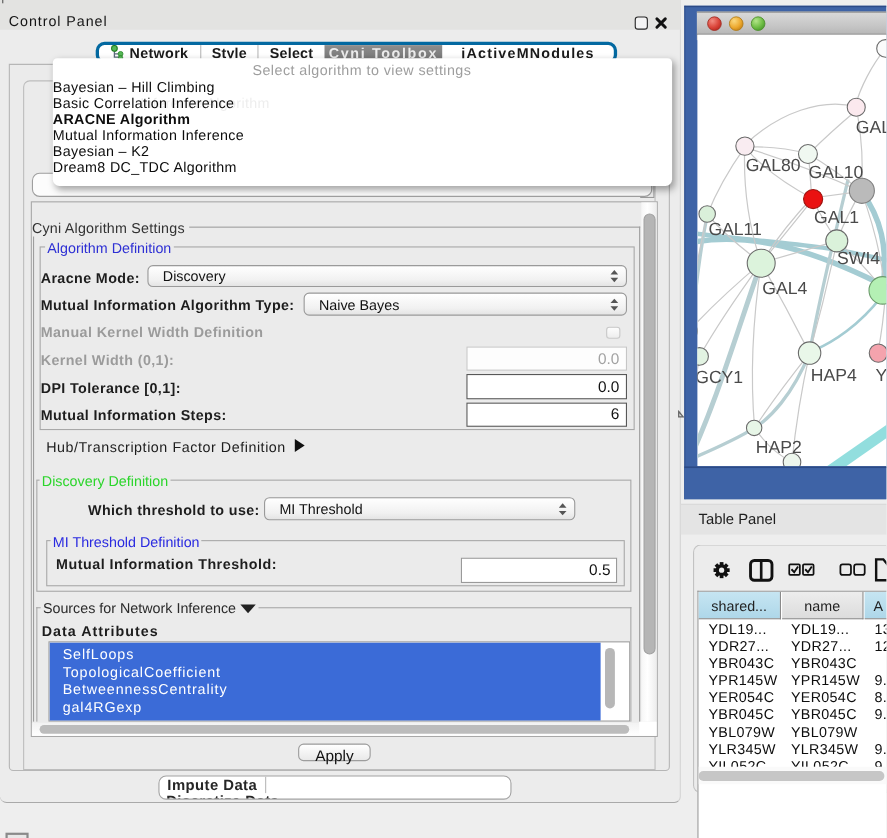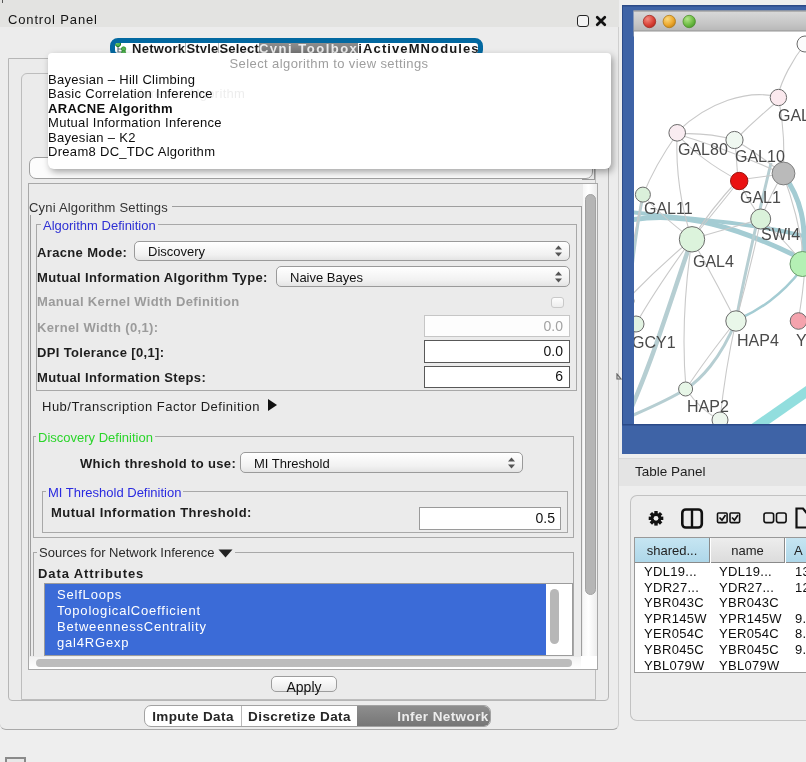--- a/index.html
+++ b/index.html
@@ -19,21 +19,21 @@
   <div class="abs" id="cpwin" style="left:0; top:5; width:619px; height:730px; background:#ececec; border-bottom:1px solid #a9a9a9; border-right:1px solid #cfcfcf; border-radius:0 0 6px 6px;"></div>
   <div class="abs" style="left:0; top:5; width:619px; height:27px; background:#e3e3e1;"></div>
   <div class="abs" style="left:8px; top:12px; font-size:13px; color:#141414; letter-spacing:0.85px;">Control Panel</div>
   <div class="abs" style="left:2px; top:0; width:1px; height:3px; background:#555;"></div>
 
   <div class="abs" style="left:577px; top:15px; width:12px; height:12px; border:1.5px solid #262626; border-radius:3px; background:#f4f4f4;"></div>
   <svg class="abs" style="left:595px; top:15px;" width="12" height="12" viewBox="0 0 12 12">
     <path d="M2.2 2.2 L9.8 9.8 M9.8 2.2 L2.2 9.8" stroke="#111" stroke-width="2.7" stroke-linecap="round"></path>
   </svg>
 
-  <div class="abs" id="toptabs" style="left:87px; top:38px; width:373px; height:20px; background:#ffffff; border:5px solid #0369a1; border-radius:8px; overflow:hidden; display:flex;margin-left:23px;">
+  <div class="abs" id="toptabs" style="left:87px; top:38px; width:474px; height:20px; background:#ffffff; border:3px solid #0369a1; border-radius:8px; overflow:hidden; display:flex;">
     <div style="width:93px; border-right:1px solid #b9b9b9; display:flex; align-items:center; justify-content:center;">
       <svg width="13" height="14" viewBox="0 0 13 14" style="margin-right:4px;">
         <path d="M3 4 L3 11 L8 11 M3 8 L7 8" stroke="#5a6b7a" stroke-width="1.2" fill="none"></path>
         <circle cx="3" cy="3" r="2.6" fill="#55b855" stroke="#1e7a1e" stroke-width="1"></circle>
         <circle cx="8.6" cy="8" r="2.2" fill="#55b855" stroke="#2e8a2e" stroke-width="0.8"></circle>
         <circle cx="8.6" cy="11.6" r="2" fill="#55b855" stroke="#2e8a2e" stroke-width="0.8"></circle>
       </svg>
       <span style="font-size:13px; font-weight:bold; color:#1a1a1a; letter-spacing:0.3px; white-space:nowrap;">Network</span>
     </div>
     <div style="width:52px; border-right:1px solid #b9b9b9; display:flex; align-items:center; justify-content:center;">
@@ -132,21 +132,21 @@
   <div class="abs lbl" style="left:38px; top:566px; letter-spacing:0.9px;">Data Attributes</div>
 
   <div class="abs" style="left:44px; top:583px; width:529px; height:73px; background:#ffffff; border:1px solid #9c9c9c; overflow:hidden;">
     <div style="position:absolute; left:0; top:0; width:501px; height:73px; background:#3b6bd7;"></div>
     <div style="position:absolute; left:12px; top:3px; font-size:13px; color:#fff; line-height:16px; letter-spacing:0.8px;">SelfLoops<br>TopologicalCoefficient<br>BetweennessCentrality<br>gal4RGexp</div>
     <div style="position:absolute; left:505px; top:5px; width:9px; height:55px; background:#b7b7b7; border-radius:5px;"></div>
   </div>
 
   <div class="abs" style="left:271px; top:676px; width:66px; height:16px; background:linear-gradient(#ffffff,#e9e9e9); border:1px solid #9d9d9d; border-radius:5px; font-size:14px; color:#111; text-align:center; line-height:20px;">Apply</div>
 
-  <div class="abs" style="left:144px; top:705px; width:347px; height:22px; background:#ffffff; border:1px solid #a2a2a2; border-radius:7px; overflow:hidden; display:flex;">
+  <div class="abs" style="left:144px; top:705px; width:321px; height:22px; background:#ffffff; border:1px solid #a2a2a2; border-radius:7px; overflow:hidden; display:flex;flex-direction:column;">
     <div style="width:97px; border-right:1px solid #b9b9b9; display:flex; align-items:center; justify-content:center;">
         <span style="font-size:13.5px; font-weight:bold; color:#262626; letter-spacing:0.4px; white-space:nowrap;">Impute Data</span>
       </div>
     <div style="width:115px; display:flex; align-items:center; justify-content:center;">
         <span style="font-size:13.5px; font-weight:bold; color:#262626; letter-spacing:0.4px; white-space:nowrap;">Discretize Data</span>
       </div>
     <div style="flex:1; display:flex; align-items:center; justify-content:center; background:linear-gradient(#8e8e8e,#767676);padding-left:39px;">
         <span style="font-size:13.5px; font-weight:bold; color:#ededed; letter-spacing:0.4px; white-space:nowrap;">Infer Network</span>
       </div>
   </div>
@@ -322,21 +322,21 @@
     </g>
 
     <g fill="none" stroke="#111" stroke-width="1.6">
       <rect x="119" y="8" width="9.6" height="9.6" rx="2"></rect>
       <rect x="131.5" y="8" width="9.6" height="9.6" rx="2"></rect>
     </g>
 
     <path d="M151.5 3.5 h6.5 l4.5 5.5 v 13.5 h-11 z" fill="none" stroke="#111" stroke-width="2.2"></path>
   </svg>
 
-  <div class="abs" style="left:634px; top:537px; width:172px; height:136px; background:#ffffff; border:1px solid #999; border-right:none; overflow:hidden;padding-left:32px;">
+  <div class="abs" style="left:634px; top:537px; width:172px; height:226px; background:#ffffff; border:1px solid #999; border-right:none; overflow:hidden;padding-left:32px;">
     <div style="position:absolute; left:0; top:0; height:25px; width:75px; background:linear-gradient(#c6e5f2,#aed7e9); border-right:1px solid #8a8a8a; border-bottom:1px solid #8a8a8a; text-align:center; font-size:13px; color:#222; line-height:25px;">shared...</div>
     <div style="position:absolute; left:76px; top:0; height:25px; width:74px; background:linear-gradient(#ededed,#dcdcdc); border-right:1px solid #8a8a8a; border-bottom:1px solid #8a8a8a; text-align:center; font-size:13px; color:#222; line-height:25px;">name</div>
     <div style="position:absolute; left:151px; top:0; height:25px; width:21px; background:linear-gradient(#c6e5f2,#aed7e9); border-bottom:1px solid #8a8a8a; text-align:left; padding-left:8px; font-size:13px; color:#222; line-height:25px;">A</div>
     <div style="position:absolute; left:9px; top:26px; font-size:13px; color:#0e0e0e; line-height:15.6px; letter-spacing:0.3px;">YDL19...<br>YDR27...<br>YBR043C<br>YPR145W<br>YER054C<br>YBR045C<br>YBL079W<br>YLR345W<br>YIL052C</div>
     <div style="position:absolute; left:84px; top:26px; font-size:13px; color:#0e0e0e; line-height:15.6px; letter-spacing:0.3px;">YDL19...<br>YDR27...<br>YBR043C<br>YPR145W<br>YER054C<br>YBR045C<br>YBL079W<br>YLR345W<br>YIL052C</div>
     <div style="position:absolute; left:160px; top:26px; font-size:13px; color:#0e0e0e; line-height:15.6px; letter-spacing:0.3px;">13<br>12<br>&nbsp;<br>9.<br>8.<br>9.<br>&nbsp;<br>9.<br>9.</div>
 
     <div style="position:absolute; left:0; top:159px; width:172px; height:16px; background:#fafafa;"></div>
     <div style="position:absolute; left:0; top:163px; width:169px; height:9px; background:#c6c6c6; border-radius:5px;"></div>
   </div>

